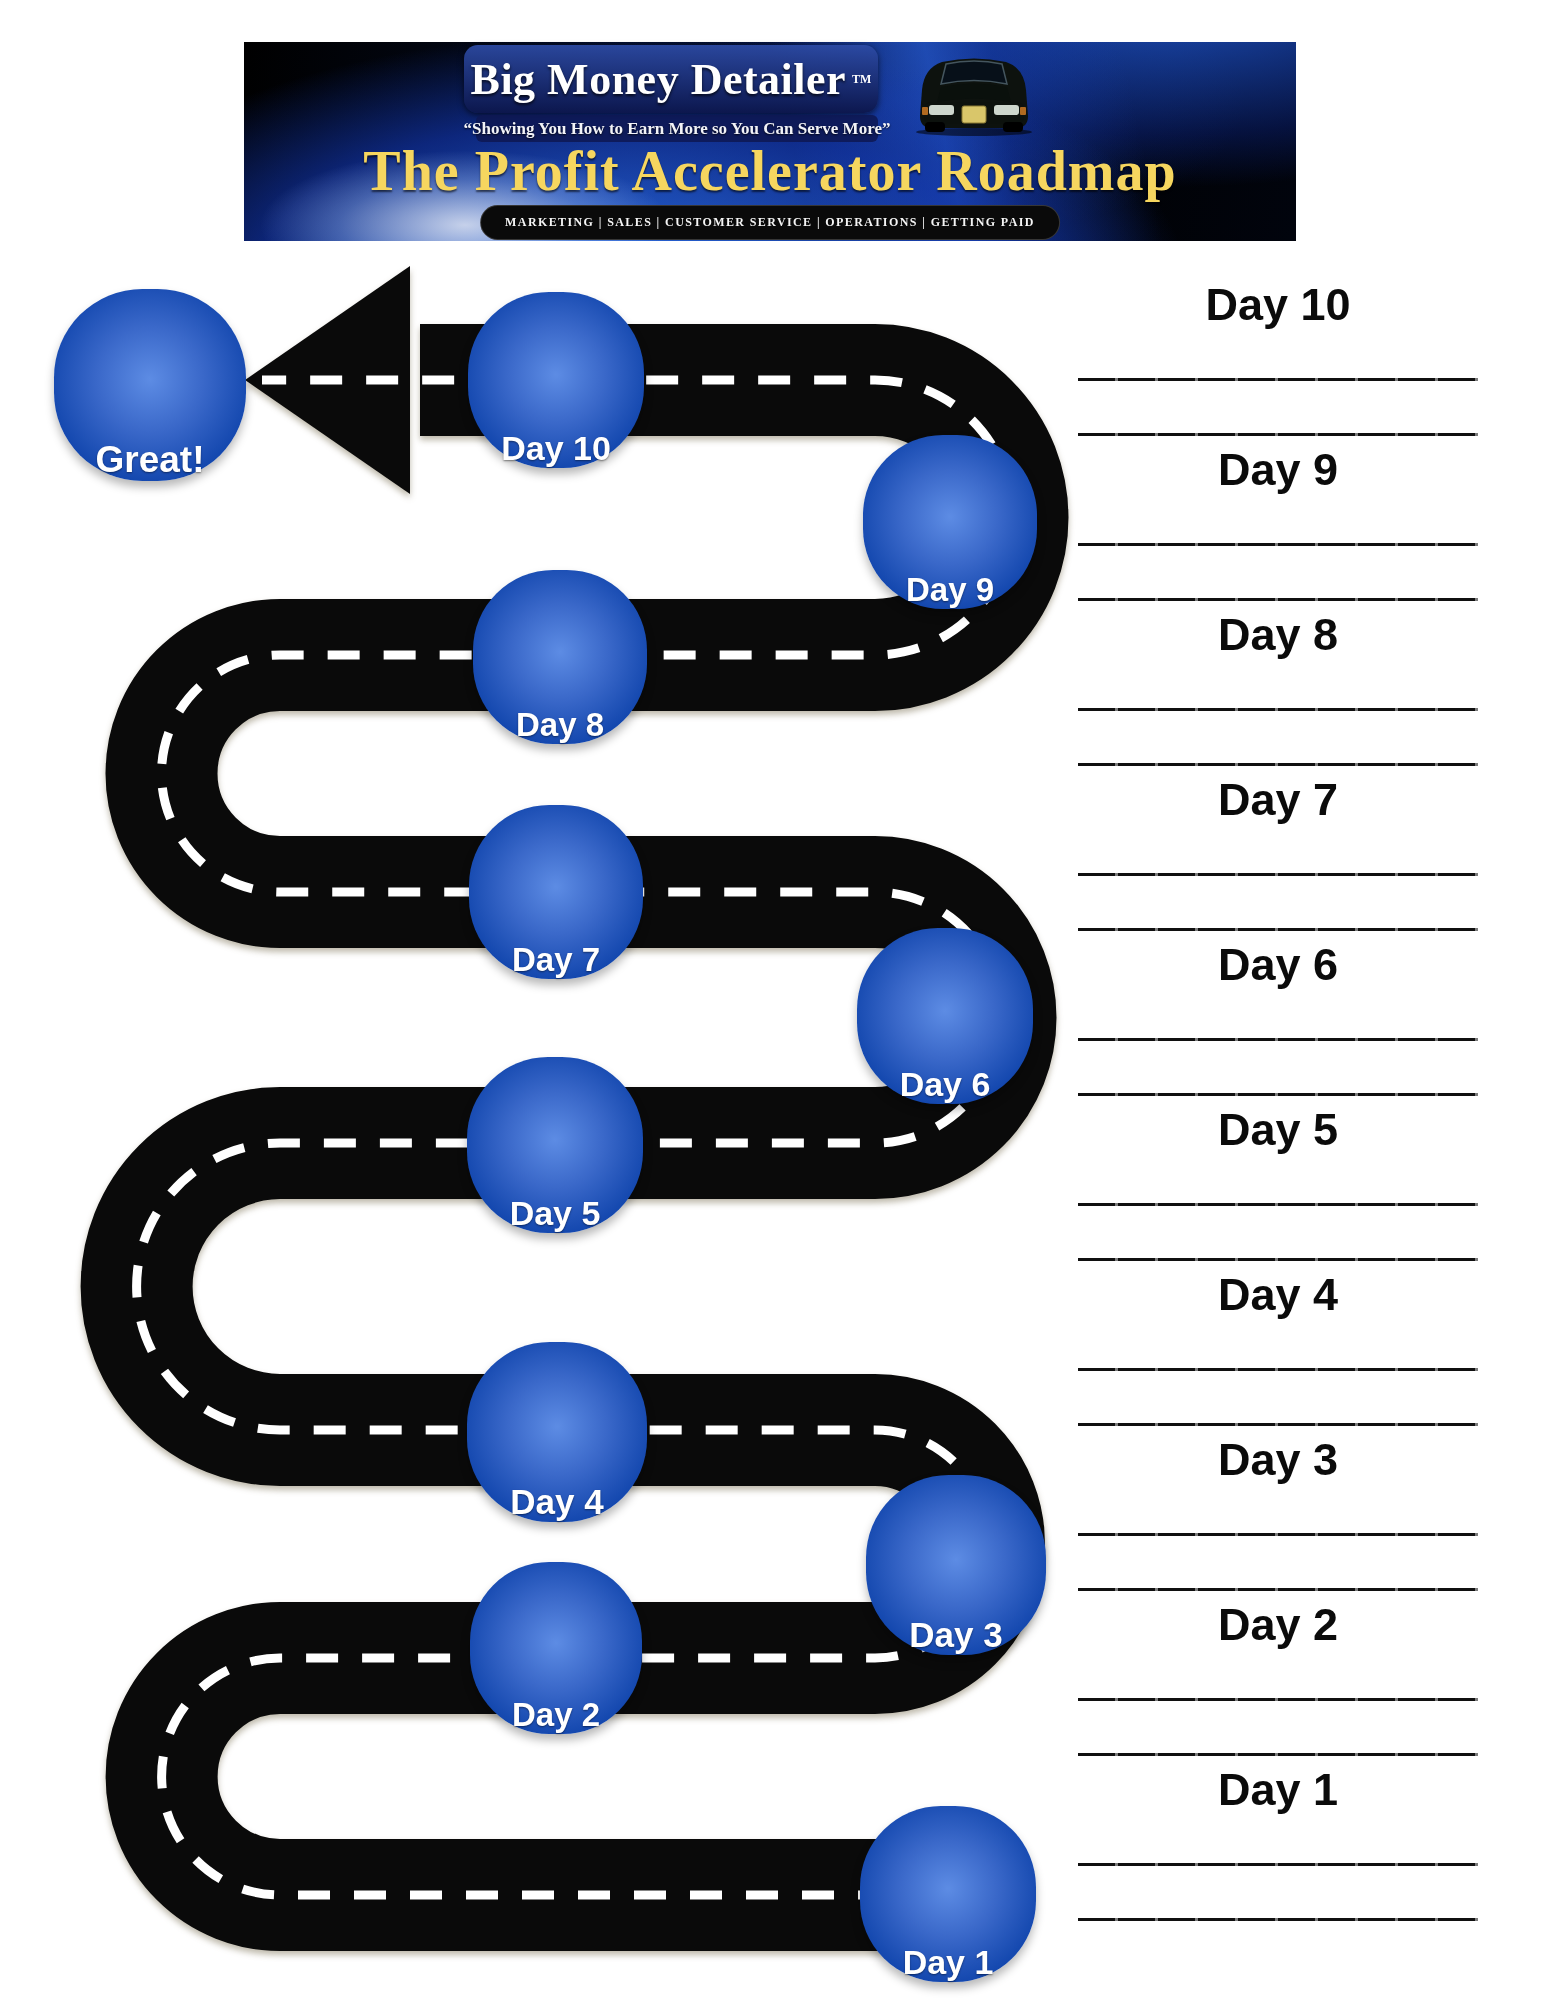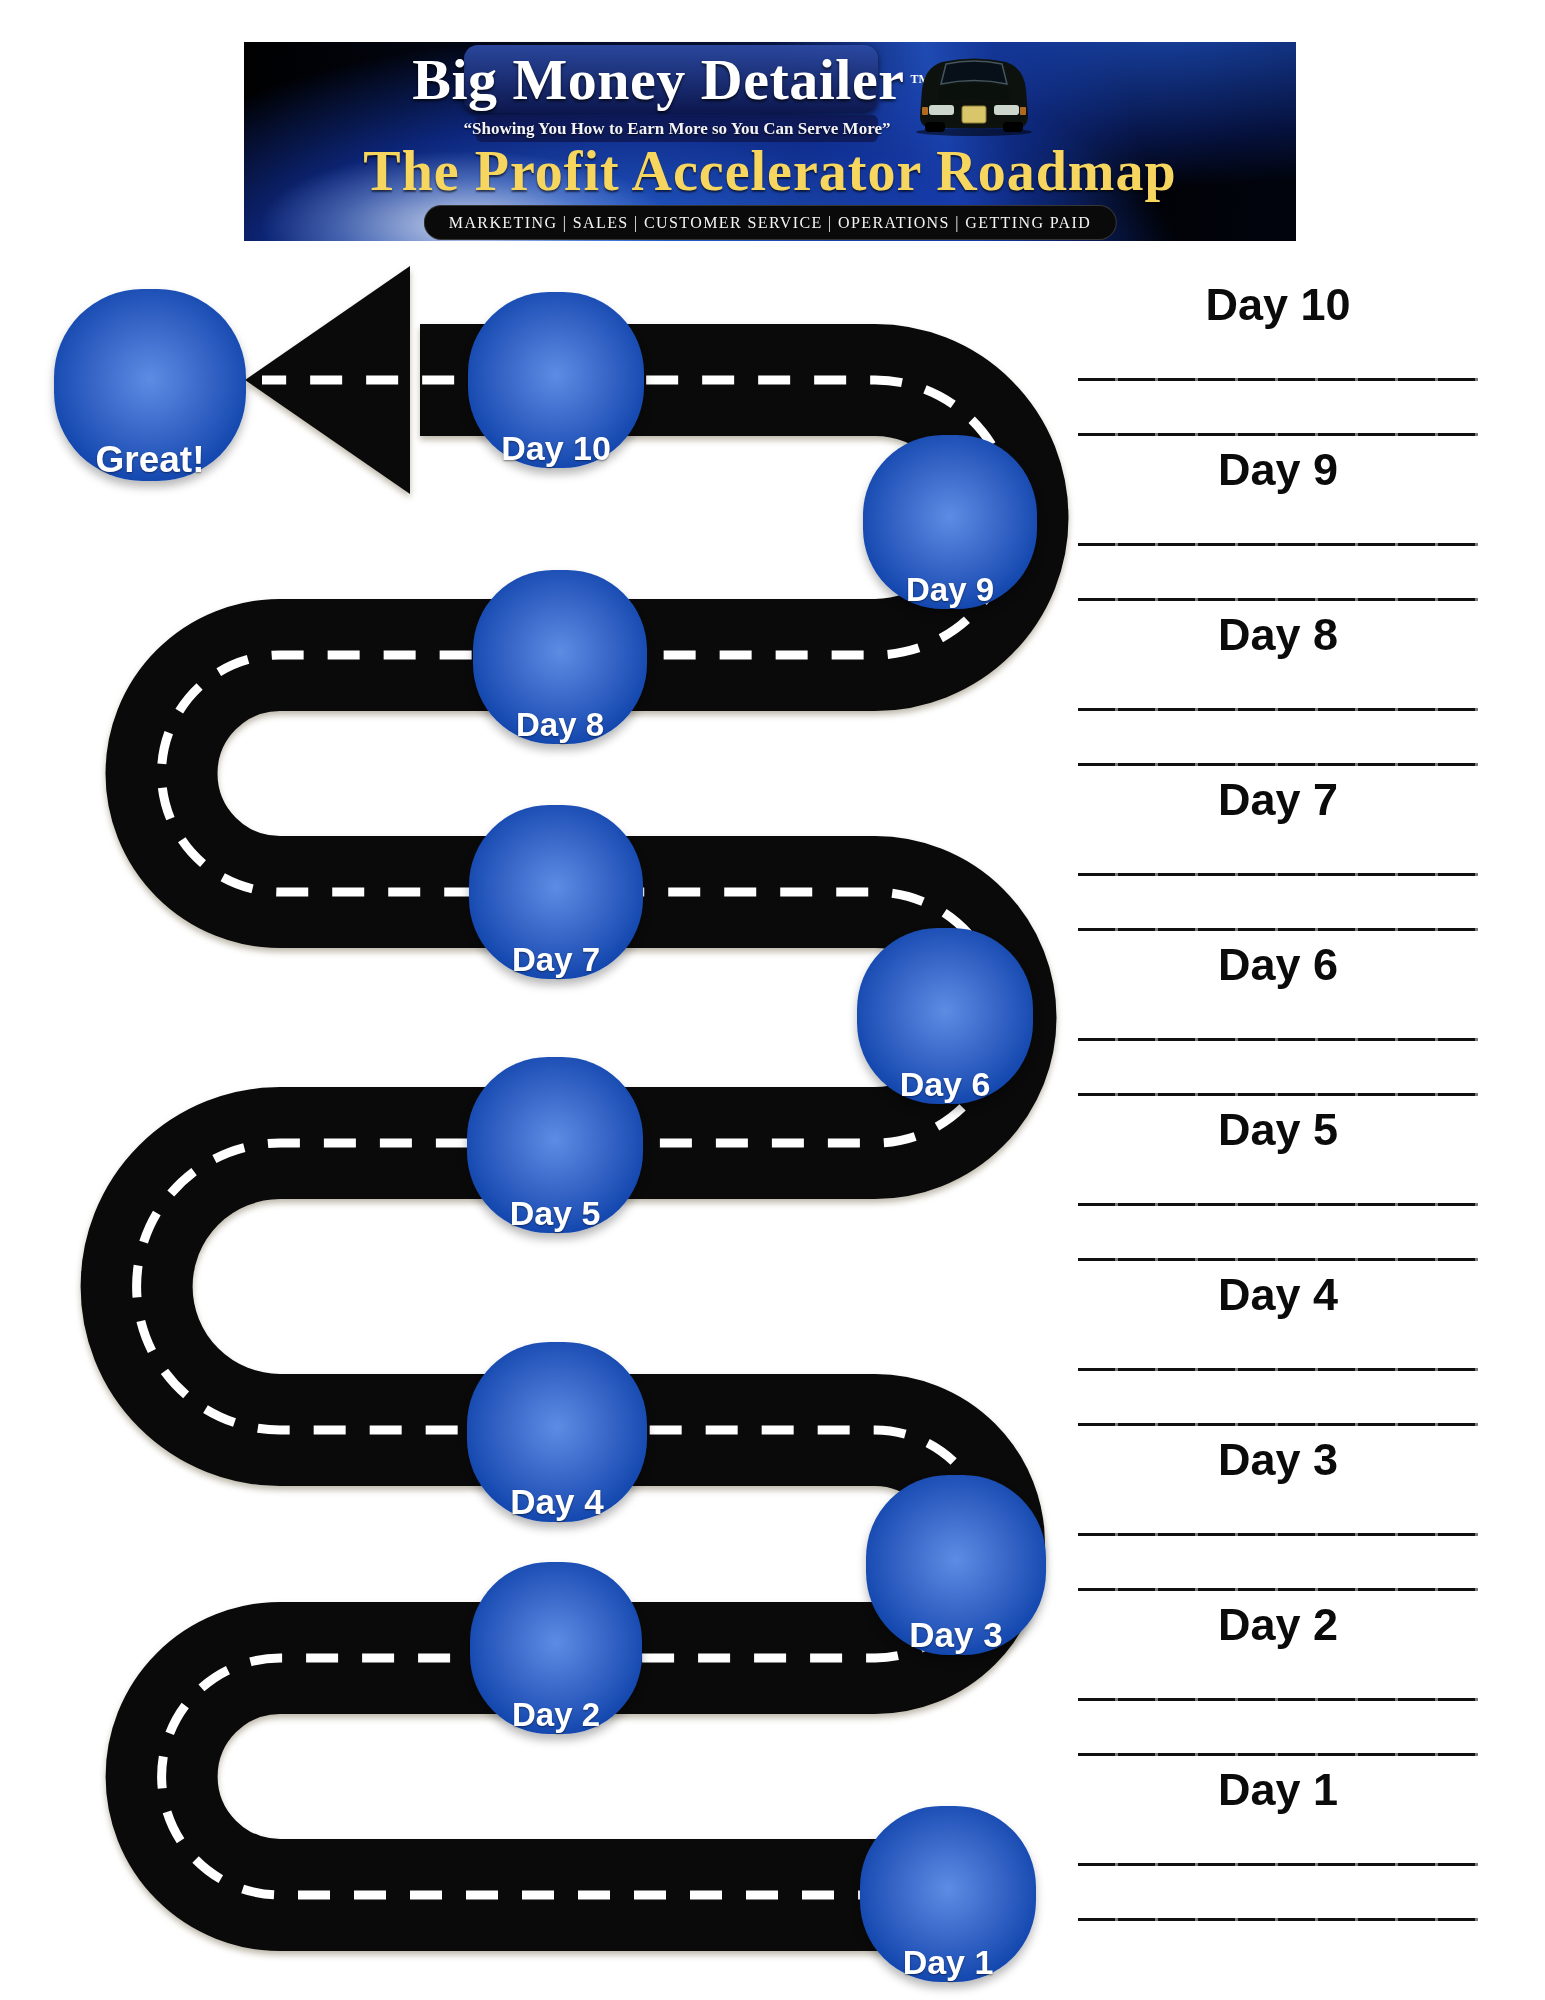--- a/index.html
+++ b/index.html
@@ -20,21 +20,21 @@
       linear-gradient(100deg,#000 0%,#040b20 35%,#000 70%,#01040d 100%);
     background-color:#000;
   }
   .logo-box{
     position:absolute;left:220px;top:3px;width:414px;height:68px;
     background:linear-gradient(180deg,rgba(45,75,165,.92),rgba(12,22,75,.95));
     border-radius:14px;display:flex;align-items:center;justify-content:center;
     box-shadow:0 2px 6px rgba(0,0,0,.6);
   }
   .logo-text{
-    font-family:"Liberation Serif",serif;font-weight:bold;font-size:58px;
+    font-family:"Liberation Serif",serif;font-weight:bold;font-size:44px;
     color:#ffffff;text-shadow:0 2px 3px rgba(0,0,0,.75);letter-spacing:.5px;white-space:nowrap;
   }
   .logo-tm{
     font-family:"Liberation Serif",serif;font-weight:bold;font-size:12px;color:#fff;
     vertical-align:super;margin-left:6px;
   }
   .tagline-box{
     position:absolute;left:232px;top:73px;width:402px;height:27px;
     background:rgba(14,24,82,.85);border-radius:6px;
     display:flex;align-items:center;justify-content:center;
@@ -43,21 +43,21 @@
   }
   .banner-title{
     position:absolute;left:0;top:101px;width:100%;text-align:center;
     font-family:"Liberation Serif",serif;font-weight:bold;font-size:56px;line-height:1;
     color:#f6d65f;letter-spacing:1px;text-shadow:0 2px 2px rgba(0,0,0,.6);white-space:nowrap;
   }
   .categories-pill{
     position:absolute;left:50%;transform:translateX(-50%);top:163px;height:33px;
     background:#0a0a0a;border:1px solid rgba(255,255,255,.18);border-radius:18px;
     display:flex;align-items:center;padding:0 24px;white-space:nowrap;
-    font-family:"Liberation Serif",serif;font-weight:normal;font-size:16px;color:#f5f5f5;
+    font-family:"Liberation Serif",serif;font-weight:bold;font-size:12px;color:#f5f5f5;
     letter-spacing:1.4px;
   }
   .car{position:absolute;left:664px;top:8px;width:132px;height:86px;}
 
   
   .road-svg{position:absolute;left:0;top:0;width:1545px;height:2000px;pointer-events:none;}
   .road-base{fill:none;stroke:#0a0a0a;stroke-width:112;stroke-linecap:butt;}
   .road-shadowed{filter:drop-shadow(0 4px 3px rgba(85,72,35,.38));}
   .road-dashes{fill:none;stroke:#ffffff;stroke-width:9;stroke-dasharray:32 24;stroke-linecap:butt;}
   .road-arrow{fill:#0a0a0a;}

